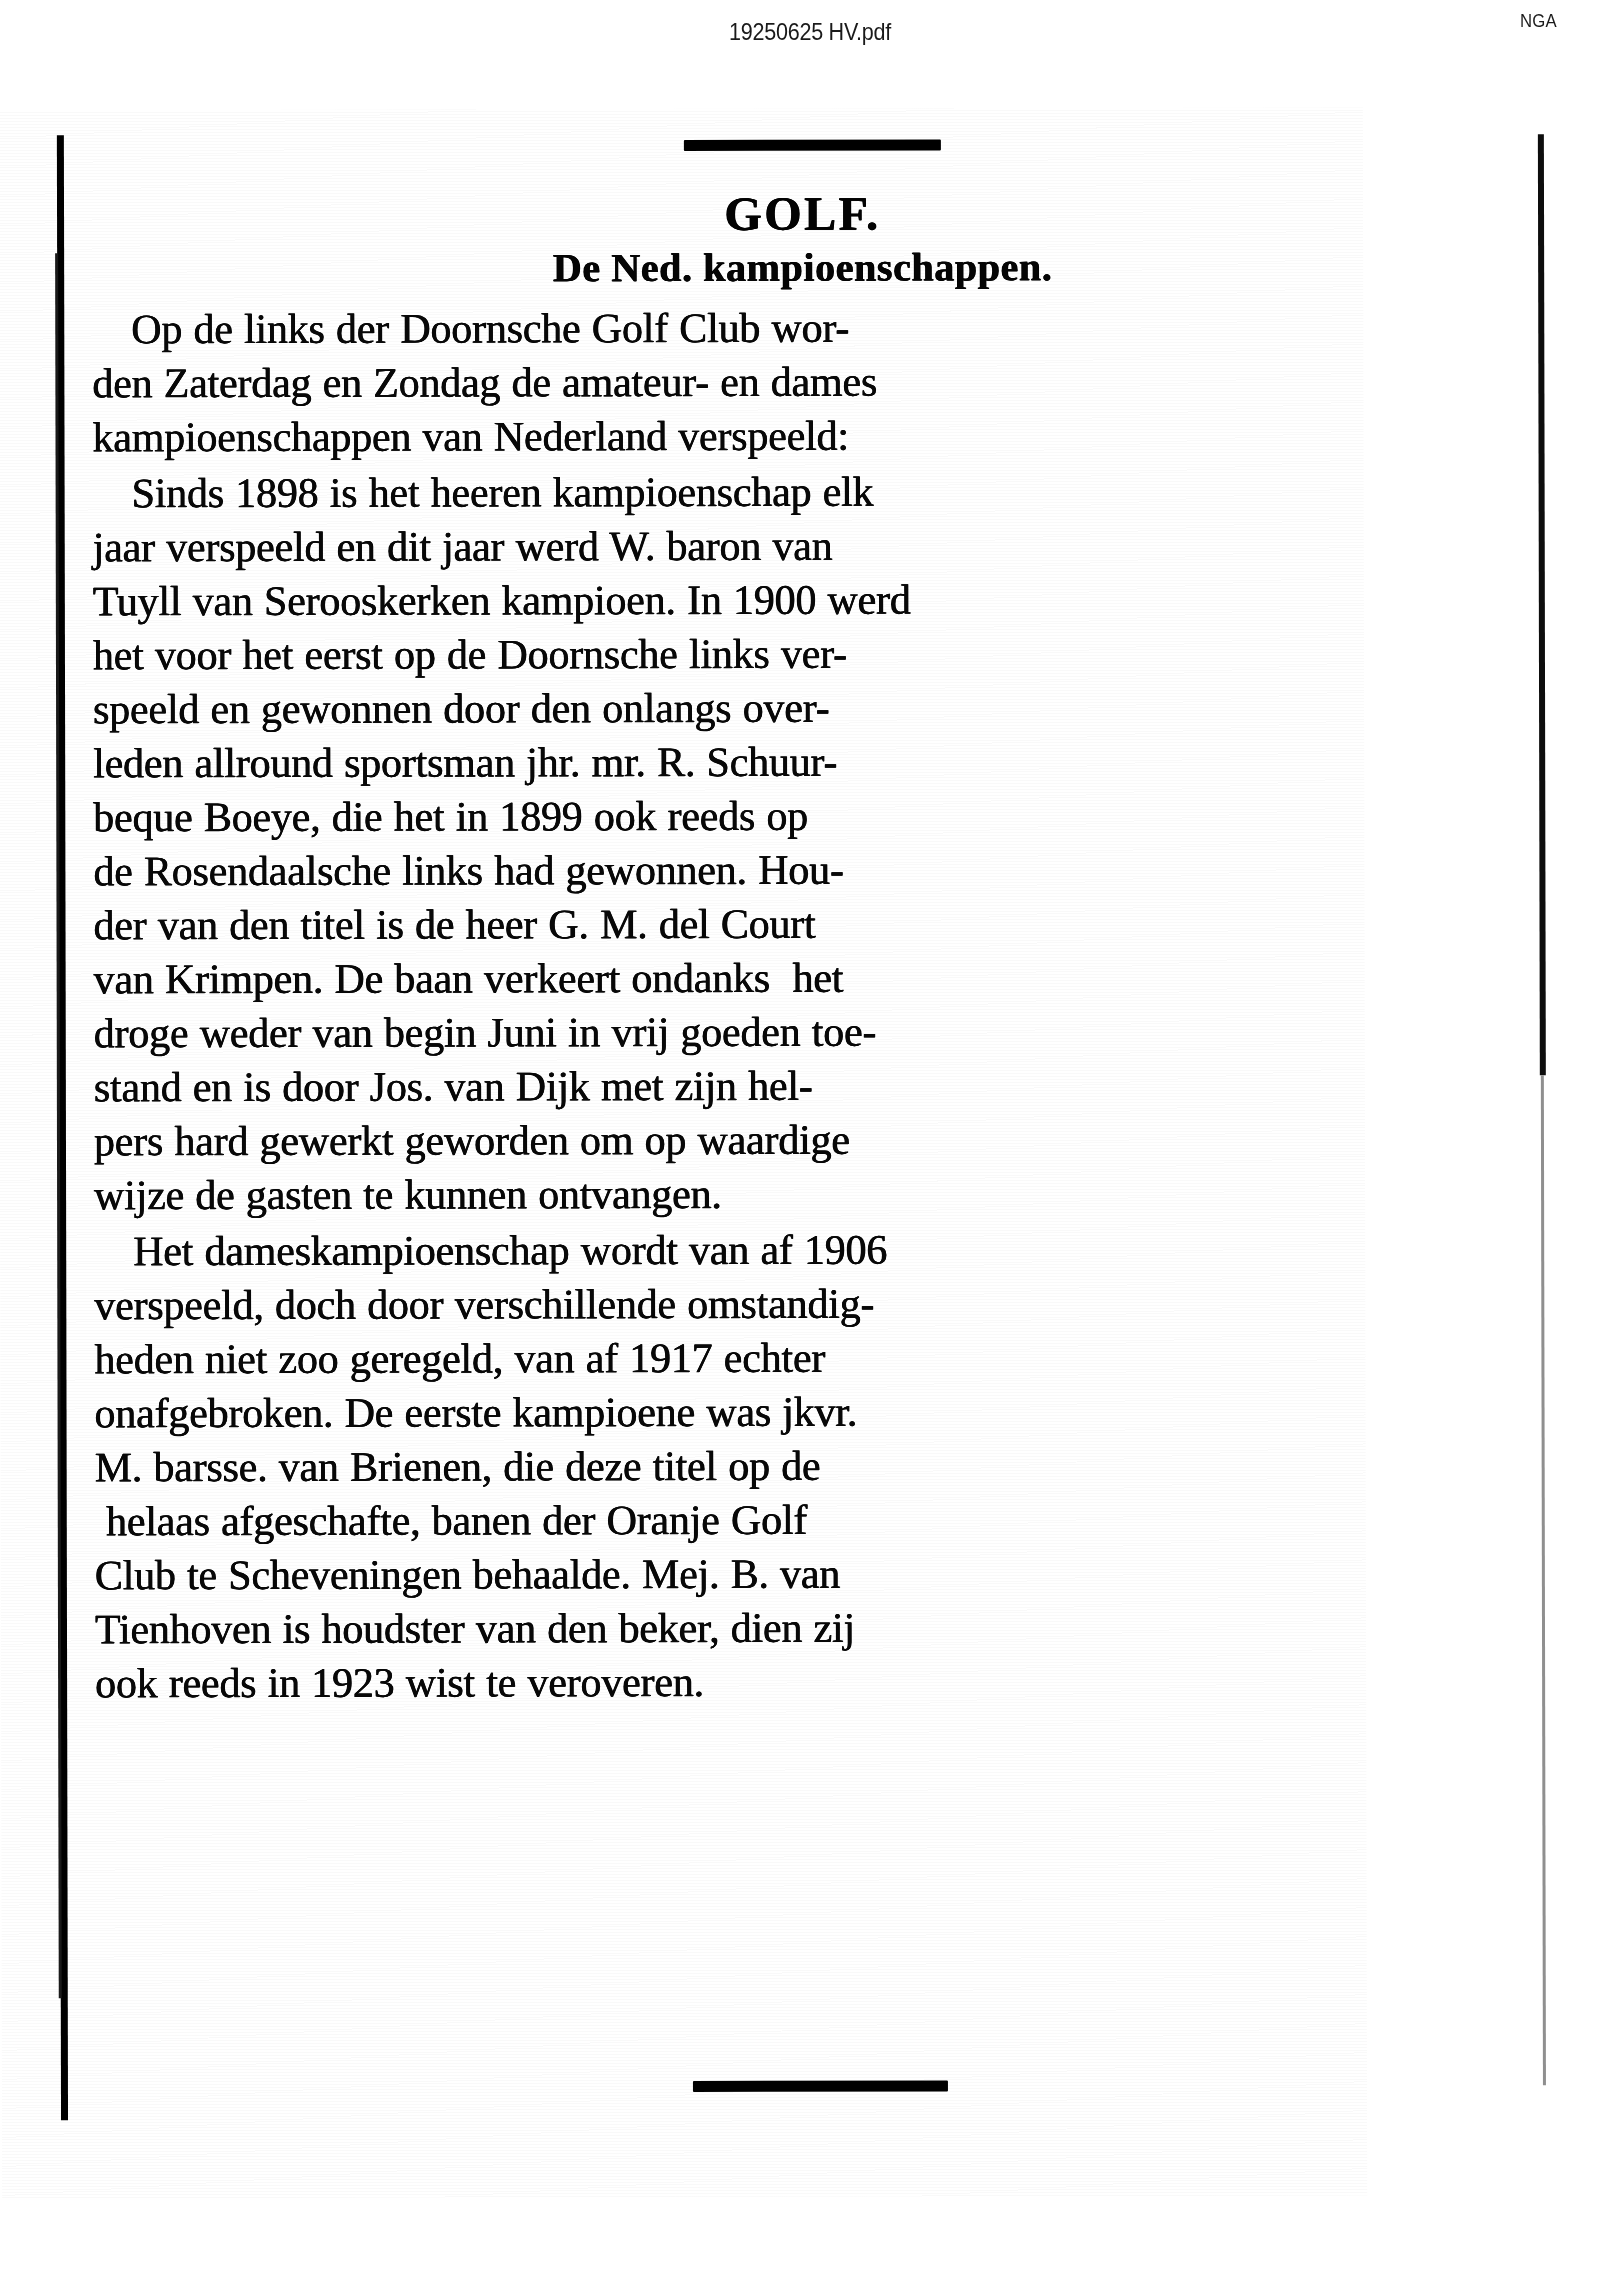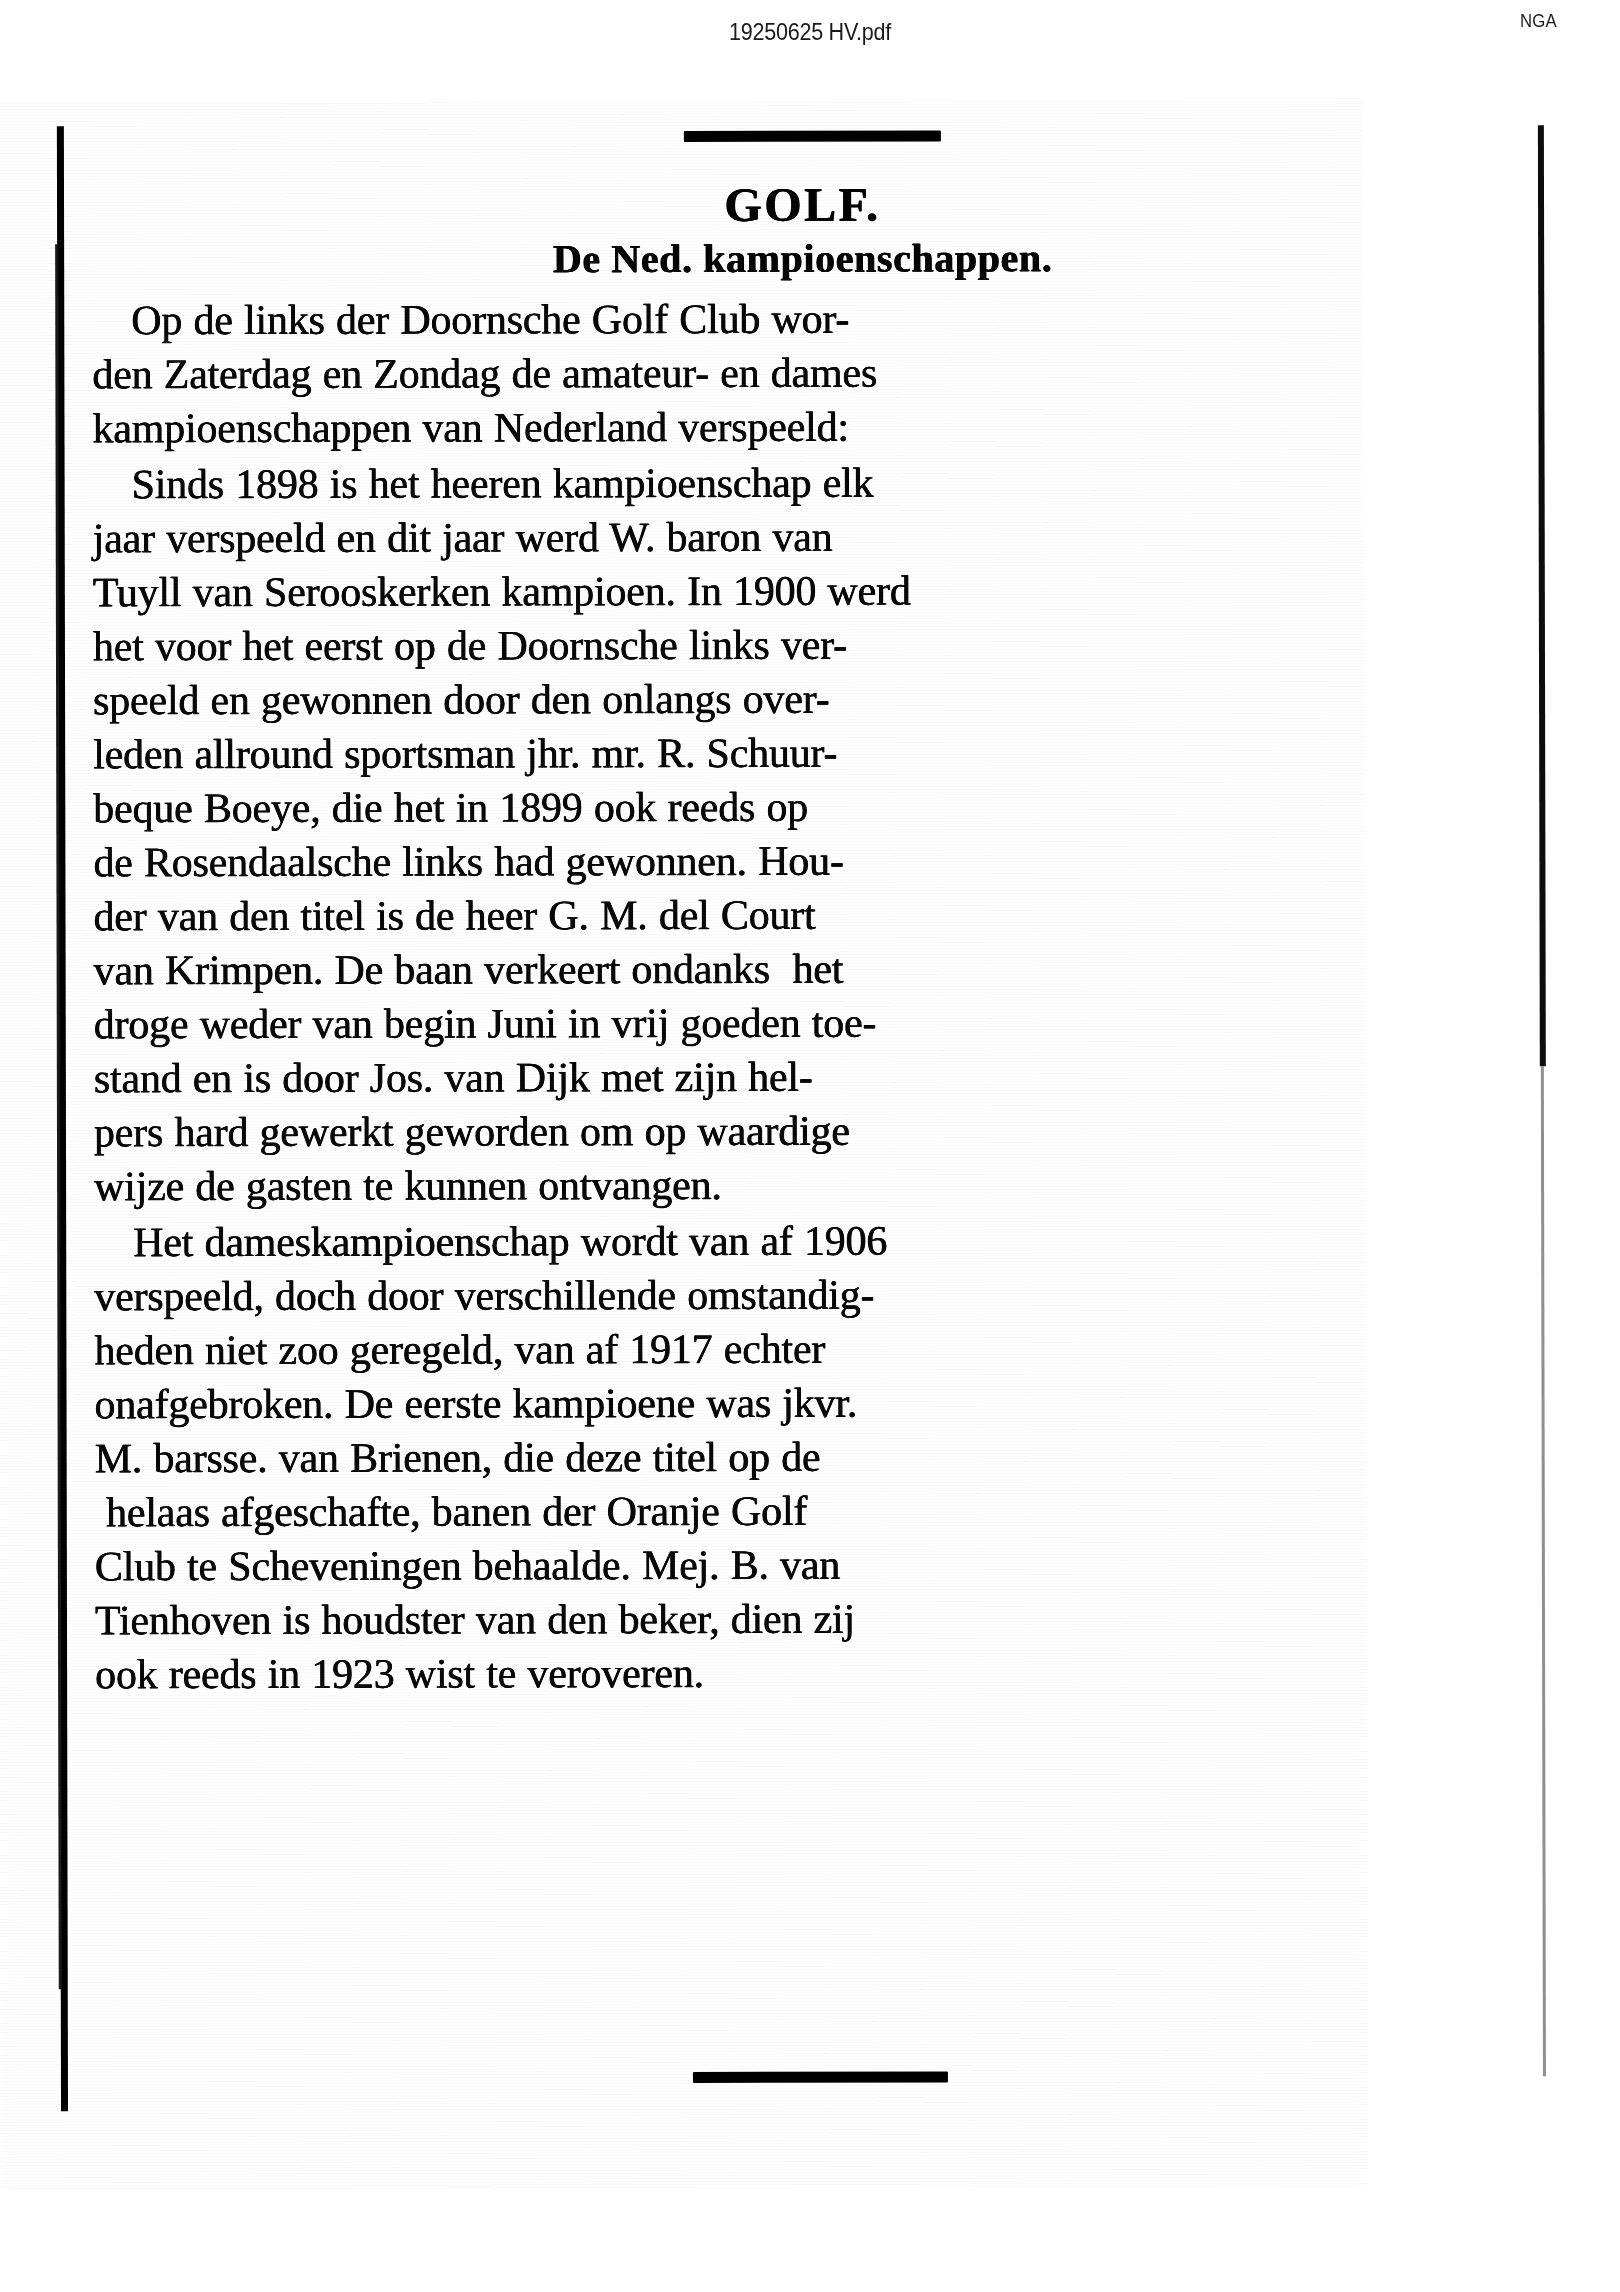--- a/index.html
+++ b/index.html
@@ -40,21 +40,21 @@
     font-size: 18.6px;
     letter-spacing: 0.2px;
     color: #1c1c1c;
     transform: scaleX(0.9);
   }
 
   
   .clipping {
     position: absolute;
     left: 0;
-    top: 100px;
+    top: 109px;
     width: 1365px;
     height: 2088px;
   }
 
   
   .rule-left {
     position: absolute;
     left: 59px;
     top: 24.5px;
     width: 6.9px;

